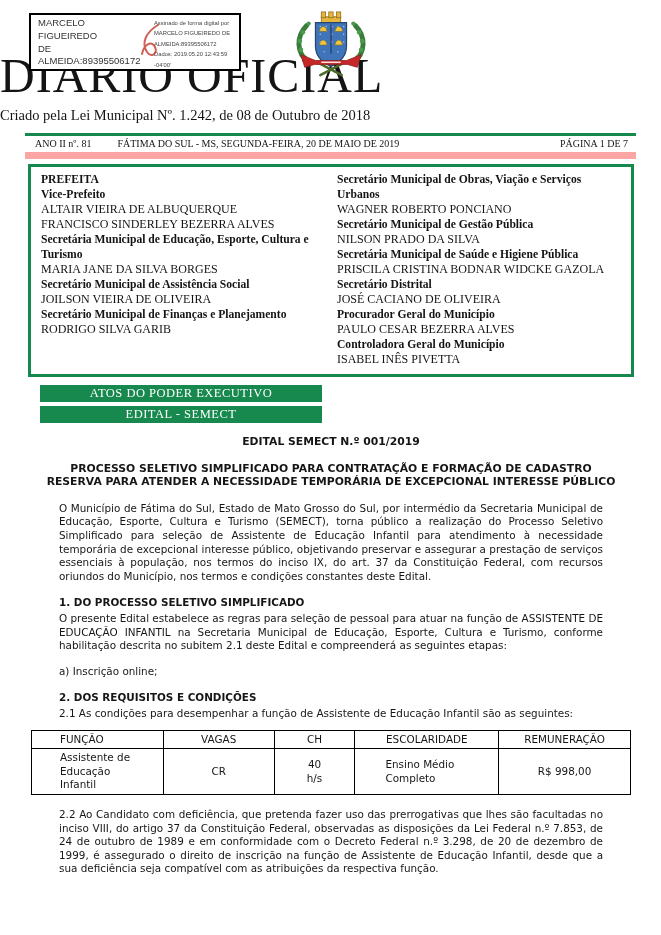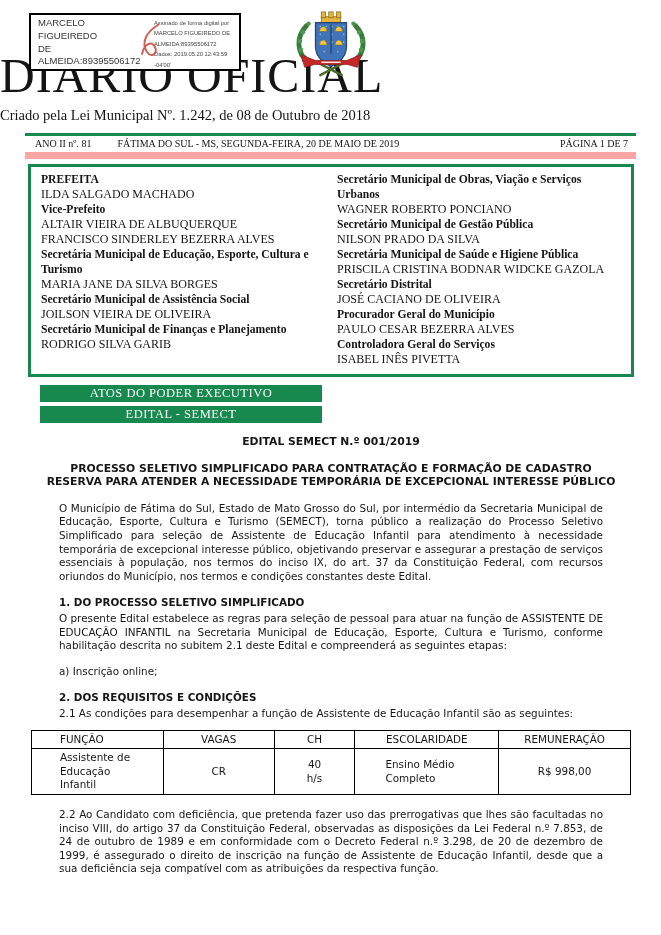--- a/index.html
+++ b/index.html
@@ -163,21 +163,20 @@
 
   <div class="issue-bar">
     <span class="issue-edition">ANO II nº. 81</span>
     <span class="issue-date">FÁTIMA DO SUL - MS, SEGUNDA-FEIRA, 20 DE MAIO DE 2019</span>
     <span class="issue-page">PÁGINA 1 DE 7</span>
   </div>
 
   <div class="officials">
     <div class="off-col">
       <div class="off-title">PREFEITA</div>
-      <div class="off-name">ILDA SALGADO MACHADO</div>
       <div class="off-title">Vice-Prefeito</div>
       <div class="off-name">ALTAIR VIEIRA DE ALBUQUERQUE</div>
       <div class="off-name">FRANCISCO SINDERLEY BEZERRA ALVES</div>
       <div class="off-title">Secretária Municipal de Educação, Esporte, Cultura e Turismo</div>
       <div class="off-name">MARIA JANE DA SILVA BORGES</div>
       <div class="off-title">Secretário Municipal de Assistência Social</div>
       <div class="off-name">JOILSON VIEIRA DE OLIVEIRA</div>
       <div class="off-title">Secretário Municipal de Finanças e Planejamento</div>
       <div class="off-name">RODRIGO SILVA GARIB</div>
     </div>
@@ -185,21 +184,21 @@
       <div class="off-title">Secretário Municipal de Obras, Viação e Serviços Urbanos</div>
       <div class="off-name">WAGNER ROBERTO PONCIANO</div>
       <div class="off-title">Secretário Municipal de Gestão Pública</div>
       <div class="off-name">NILSON PRADO DA SILVA</div>
       <div class="off-title">Secretária Municipal de Saúde e Higiene Pública</div>
       <div class="off-name">PRISCILA CRISTINA BODNAR WIDCKE GAZOLA</div>
       <div class="off-title">Secretário Distrital</div>
       <div class="off-name">JOSÉ CACIANO DE OLIVEIRA</div>
       <div class="off-title">Procurador Geral do Município</div>
       <div class="off-name">PAULO CESAR BEZERRA ALVES</div>
-      <div class="off-title">Controladora Geral do Serviços</div>
+      <div class="off-title">Controladora Geral do Município</div>
       <div class="off-name">ISABEL INÊS PIVETTA</div>
     </div>
   </div>
 
   <div class="banners">
     <div class="banner">ATOS DO PODER EXECUTIVO</div>
     <div class="banner">EDITAL - SEMECT</div>
   </div>
 
   <div class="edital">

